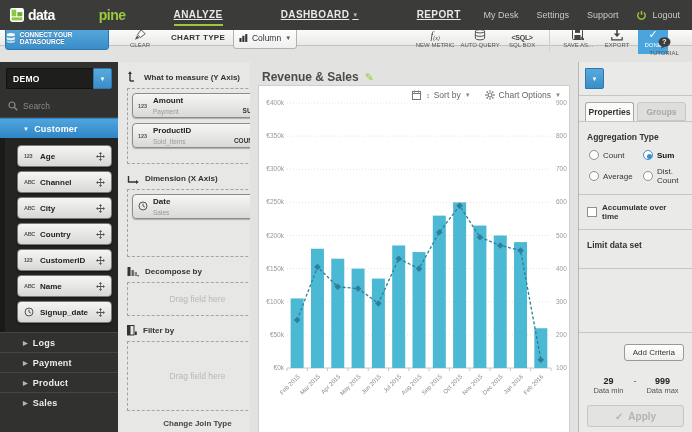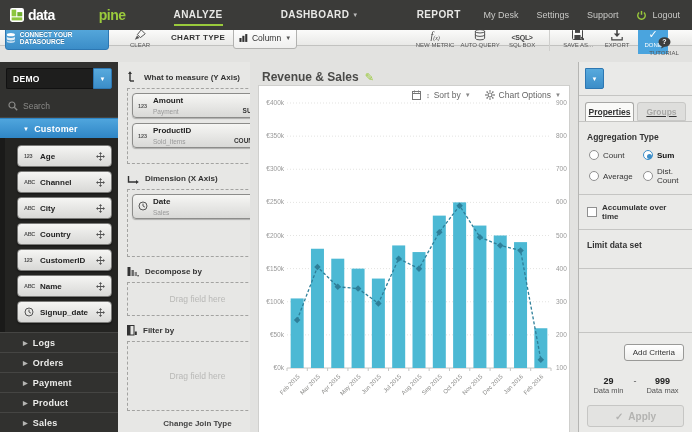--- a/index.html
+++ b/index.html
@@ -6,21 +6,21 @@
   html,body { width:692px; height:432px; overflow:hidden; }
   body { font-family:"Liberation Sans",sans-serif; background:#e2e2e0; position:relative; font-size:9px; color:#333; }
 
   
   .topnav { position:absolute; top:0; left:0; width:692px; height:30px; background:#3b3b39; display:flex; align-items:center; z-index:20; }
   .logo { display:flex; align-items:center; margin-left:10px; cursor:pointer; }
   .logo svg { margin-right:4px; }
   .logo .t1 { color:#fff; font-size:14px; font-weight:bold; letter-spacing:-0.5px; }
   .logo .t2 { color:#9aca3c; font-size:14px; font-weight:bold; letter-spacing:-0.5px;padding-left:44px; }
   .topmenu { display:flex; margin-left:48px; gap:58px; }
-  .topmenu .mitem { color:#e8e8e6; font-size:10px; font-weight:bold; letter-spacing:0.4px; cursor:pointer; padding:4px 0; }
+  .topmenu .mitem { color:#e8e8e6; font-size:10px; font-weight:bold; letter-spacing:0.4px; cursor:pointer; padding:4px 0;text-decoration:underline; }
   .topmenu .mitem.active { border-bottom:2px solid #9aca3c; }
   .topmenu .caret { font-size:6px; color:#bbb; margin-left:3px; vertical-align:1px; }
   .topright { margin-left:auto; display:flex; align-items:center; gap:18px; margin-right:12px; }
   .topright .ritem { color:#c9c9c7; font-size:9px; cursor:pointer; }
   .logout { display:flex; align-items:center; gap:5px; }
 
   
   .toolbar { position:absolute; top:30px; left:0; width:692px; height:16px; background:linear-gradient(#fbfbfa,#e9e9e7); border-bottom:1px solid #c2c2c0; display:flex; align-items:center; z-index:19; }
   .connect-btn { margin-left:5px; width:104px; height:24px; background:linear-gradient(#58aadd,#3b8dc8); border:1px solid #2d77b2; border-radius:3px; color:#fff; font-size:6.5px; font-weight:bold; display:flex; align-items:center; justify-content:center; gap:4px; cursor:pointer; text-shadow:0 -1px 0 rgba(0,0,0,0.25); }
   .tool-item { display:flex; flex-direction:column; align-items:center; justify-content:center; height:30px; cursor:pointer; }
@@ -81,21 +81,21 @@
   #chart-svg text.xlab { font-size:6px; fill:#8a8a88; }
   .legend { position:absolute; bottom:5px; left:0; width:100%; display:flex; justify-content:center; align-items:center; gap:16px; }
   .leg-item { display:flex; align-items:center; gap:5px; font-size:8px; color:#666; }
   .leg-swatch { width:9px; height:9px; }
 
   
   .props { position:absolute; top:62px; left:578px; width:114px; height:370px; background:#eaeae8; border-left:1px solid #b5b5b3; }
   .prop-dd-row { margin:6px; height:21px; display:flex; }
   .prop-dd-box { flex:1; background:#fff; border:1px solid #a8a8a6; border-right:none; border-radius:2px 0 0 2px; font-size:8px; font-weight:bold; color:#333; display:flex; align-items:center; padding-left:5px; white-space:nowrap; overflow:hidden; }
   .hline { height:1px; background:#c5c5c3; }
-  .tabs { display:flex; margin:6px 6px 0 6px; gap:3px;text-decoration:underline; }
+  .tabs { display:flex; margin:6px 6px 0 6px; gap:3px; }
   .tab { flex:1; height:19px; display:flex; align-items:center; justify-content:center; font-size:8.5px; font-weight:bold; cursor:pointer; }
   .tab.active { background:#fafaf8; border:1px solid #a8a8a6; border-bottom:none; border-radius:3px 3px 0 0; color:#333; }
   .tab.disabled { background:#dededc; border:1px solid #c8c8c6; border-radius:3px 3px 0 0; color:#a8a8a6; }
   .sec-label { font-size:8.5px; font-weight:bold; color:#333; margin:10px 8px 0 8px; }
   .radio-grid { display:grid; grid-template-columns:50px auto; gap:7px 4px; margin:8px 8px 0 10px; }
   .radio-item { display:flex; align-items:center; gap:4px; font-size:8px; color:#333; cursor:pointer; }
   .radio-item.sel { font-weight:bold; color:#111; }
   .rdot { width:10px; height:10px; border-radius:50%; border:1px solid #909090; background:#fff; position:relative; flex:none; }
   .radio-item.sel .rdot { border-color:#3d8ec8; }
   .radio-item.sel .rdot::after { content:""; position:absolute; left:2.5px; top:2.5px; width:5px; height:5px; border-radius:50%; background:#3d8ec8; }
@@ -297,24 +297,20 @@
           </svg></span>
       <span class="flabel">Signup_date</span>
       <svg width="9" height="9" viewBox="0 0 10 10">
           <path d="M5 0 L6.8 2.2 H3.2 Z M5 10 L3.2 7.8 H6.8 Z M0 5 L2.2 3.2 V6.8 Z M10 5 L7.8 6.8 V3.2 Z M4.55 2 H5.45 V8 H4.55 Z M2 4.55 H8 V5.45 H2 Z" fill="#555"></path>
         </svg>
     </div>
   </div>
   <div class="tbl-row">
       <span class="arr">▶</span>
       <span>Logs</span>
-    </div>
-  <div class="tbl-row">
-      <span class="arr">▶</span>
-      <span>Orders</span>
     </div>
   <div class="tbl-row">
       <span class="arr">▶</span>
       <span>Payment</span>
     </div>
   <div class="tbl-row">
       <span class="arr">▶</span>
       <span>Product</span>
     </div>
   <div class="tbl-row">

